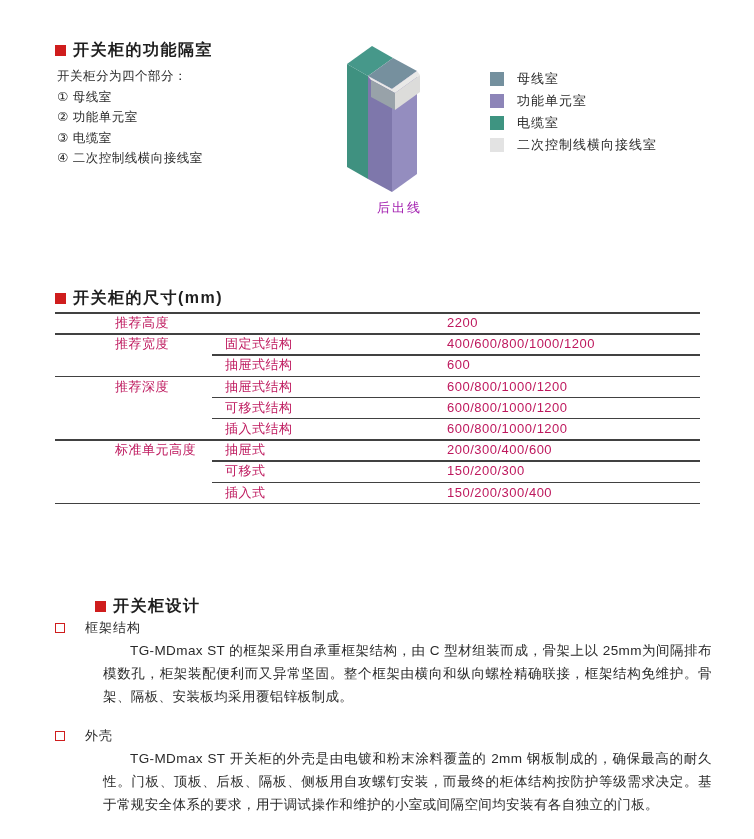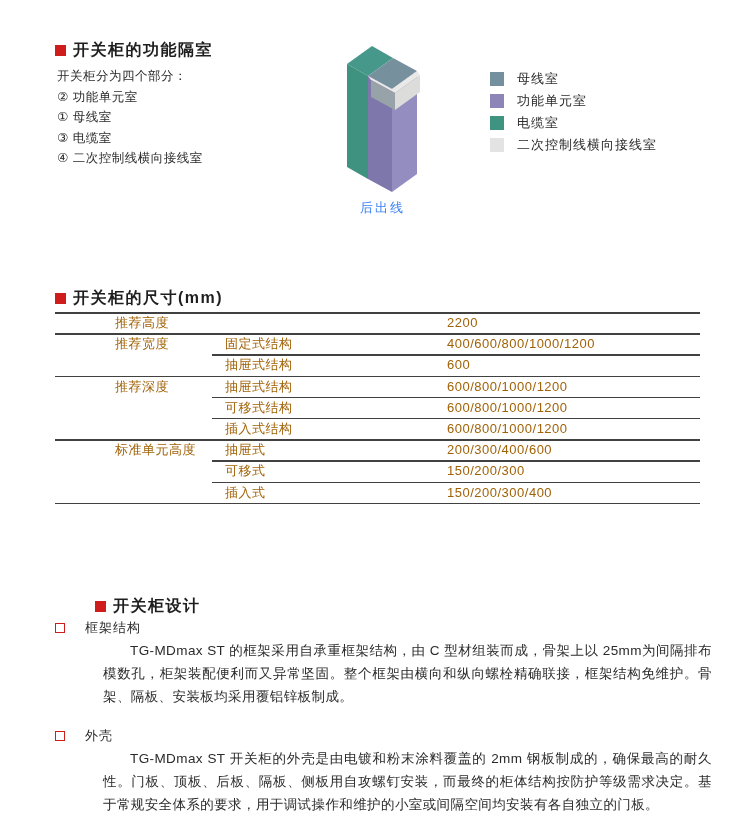--- a/index.html
+++ b/index.html
@@ -39,46 +39,46 @@
     position: absolute;
     left: 57px; top: 66px;
     font-size: 12.5px;
     line-height: 20.5px;
     letter-spacing: 0.5px;
     color: #2a2a2a;
   }
   #cabinet-wrap { position: absolute; left: 335px; top: 40px; width: 95px; height: 158px; }
   #cabinet-caption {
     position: absolute;
-    left: 335px; top: 199px; width: 95px;
+    left: 352px; top: 199px; width: 95px;
     text-align: center;
     font-size: 13px;
     letter-spacing: 2px;
-    color: #3b82f6;
+    color: #a21caf;
   }
   #legend { position: absolute; left: 490px; top: 72px; }
   .legend-row { display: flex; align-items: center; margin-bottom: 8px; height: 14px; }
   .legend-swatch { width: 14px; height: 14px; margin-right: 13px; flex: 0 0 auto; }
   .legend-label { font-size: 13px; letter-spacing: 1px; color: #2a2a2a; white-space: nowrap; }
   
   #dim-table {
     position: absolute;
     left: 55px; top: 312px;
     width: 645px;
   }
   .t-row { position: relative; height: 21.2px; }
   .t-sep { position: absolute; top: 0; right: 0; height: 1.5px; background: #414141; }
   .t-sep.full { left: 0; }
   .t-sep.partial { left: 157px; }
   #table-bottom { position: absolute; left: 0; right: 0; bottom: -1.5px; height: 1.5px; background: #414141; }
   .t-cell {
     position: absolute; top: 0;
     height: 23px; line-height: 22px;
     font-size: 13px; letter-spacing: 0.5px;
-    color: #a16207; white-space: nowrap;
+    color: #be185d; white-space: nowrap;
   }
   .t-c1 { left: 60px; }
   .t-c2 { left: 170px; }
   .t-c3 { left: 392px; }
   
   #design-sections { position: absolute; left: 55px; top: 620px; width: 657px; }
   .design-heading {
     display: flex; align-items: center; gap: 20px;
     font-size: 13px; letter-spacing: 1px; color: #2a2a2a;
     height: 16px; margin-bottom: 3px;
@@ -100,22 +100,22 @@
 <div id="page">
 
   <div class="sec-title" style="left:55px; top:40px;">
     <span class="red-sq"></span>
     <span>开关柜的功能隔室</span>
   </div>
 
   <div id="compartment-text">
     <div>开关柜分为四个部分：</div>
     <div>
+        <div>① 母线室</div>
         <div>② 功能单元室</div>
-        <div>① 母线室</div>
         <div>③ 电缆室</div>
         <div>④ 二次控制线横向接线室</div>
       </div>
   </div>
 
   <div id="cabinet-wrap">
     <svg width="95" height="158" viewBox="0 0 95 158">
       <polygon points="12,24 37,6 58,18 33,36" fill="#46988a"></polygon>
       <polygon points="33,36 58,18 82,31 57,49" fill="#76909e"></polygon>
       <polygon points="12,24 33,36 33,139 12,127" fill="#3f9180"></polygon>

